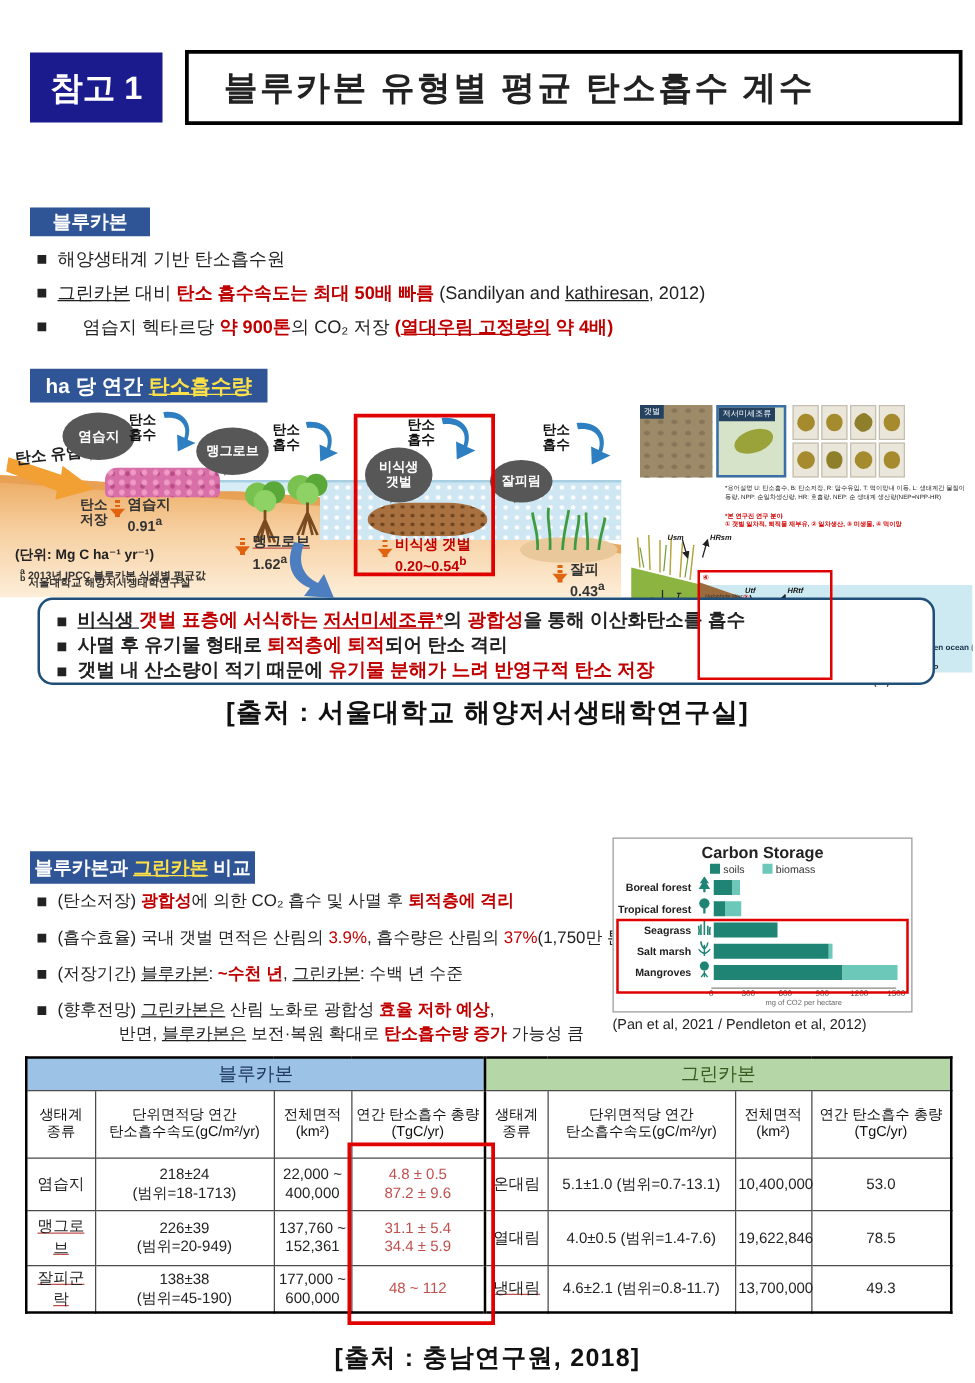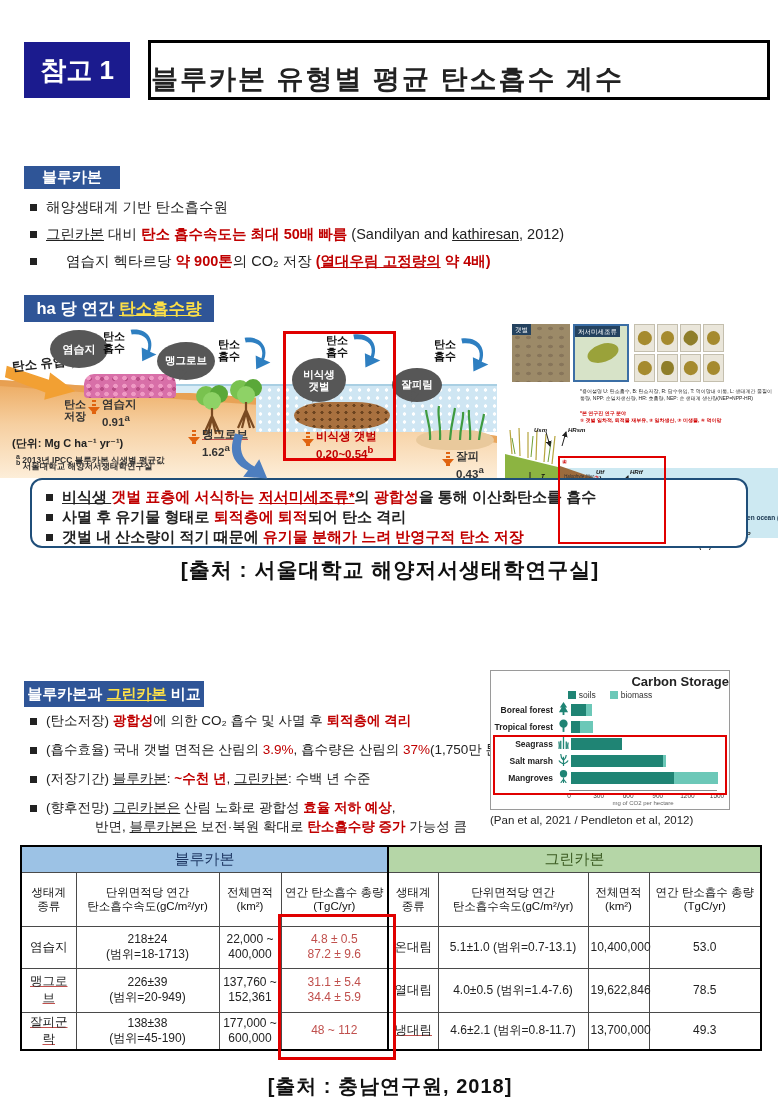--- a/index.html
+++ b/index.html
@@ -8,21 +8,21 @@
   .abs{position:absolute;}
   
   .s-r{color:#c00000;}
   .s-rb{color:#c00000;font-weight:700;}
   .s-rbu{color:#c00000;font-weight:700;text-decoration:underline;}
   .s-u{text-decoration:underline;}
   .s-w{color:#fff;}
   .s-wu{color:#fde047;text-decoration:underline;}
   
   .refbox{background:#1b1b8e;color:#fff;font-weight:800;font-size:26px;display:flex;align-items:center;justify-content:center;}
-  .titlebox{border:3px solid #000;background:#fff;display:flex;align-items:flex-end;font-weight:800;font-size:27px;letter-spacing:2px;box-sizing:border-box;}
+  .titlebox{border:3px solid #000;background:#fff;display:flex;align-items:center;font-weight:800;font-size:27px;letter-spacing:2px;padding-left:28px;box-sizing:border-box;}
   
   .badge{background:#2f5597;color:#fff;font-weight:700;display:flex;align-items:center;justify-content:center;}
   
   .brow{position:absolute;display:flex;align-items:flex-start;white-space:nowrap;}
   .bm{width:7px;height:7px;background:#222;margin:6px 9px 0 0;flex:none;}
   
   .bubble{position:absolute;background:#575757;color:#fff;font-weight:700;border-radius:50%;display:flex;align-items:center;justify-content:center;text-align:center;z-index:4;}
   .bubble::after{content:"";position:absolute;bottom:-8px;left:34%;border:7px solid transparent;border-top:11px solid #575757;border-left-width:3px;border-right-width:4px;transform:rotate(18deg);}
   .ablabel{position:absolute;font-weight:700;font-size:11px;line-height:12px;white-space:pre-line;text-align:center;z-index:4;color:#111;}
   .vrow{position:absolute;display:flex;align-items:flex-start;gap:6px;z-index:4;}
@@ -48,21 +48,21 @@
   .dg span:nth-child(3n) i{border-radius:45% 55% 50% 50%/65%;background:#8f7e2a;}
   .tinyblack{font-size:5px;line-height:6.5px;color:#222;}
   .tinyred{font-size:5px;line-height:6.5px;color:#d00000;font-weight:700;}
   
   .tbox{border:2.5px solid #1f4e79;border-radius:12px;box-sizing:border-box;padding:7px 14px;background:#fff;}
   .tbox .line{display:flex;align-items:flex-start;font-size:15px;font-weight:700;line-height:20px;white-space:nowrap;}
   .tbox .bm{margin-top:7px;}
   .srcline{font-weight:800;font-size:21px;text-align:center;letter-spacing:1px;color:#111;}
   
   #chart{border:1.5px solid #9a9a9a;background:#fff;box-sizing:border-box;}
-  #chart-title{font-weight:800;font-size:13px;text-align:right;margin-top:3px;}
+  #chart-title{font-weight:800;font-size:13px;text-align:center;margin-top:3px;}
   #chart-legend{display:flex;justify-content:center;gap:14px;font-size:8.5px;color:#333;margin-top:1px;height:11px;}
   #chart-legend .sq{display:inline-block;width:8px;height:8px;margin-right:3px;vertical-align:-1px;}
   .crow{display:flex;align-items:center;height:17px;}
   .clabel{width:62px;text-align:right;font-size:8.5px;font-weight:700;color:#222;padding-right:3px;flex:none;}
   .cicon{width:15px;text-align:center;flex:none;}
   .ctrack{display:flex;height:12px;}
   .cbar{display:inline-block;height:12px;}
   .cbar.soils{background:#1f8474;}
   .cbar.biomass{background:#6cc8b8;}
   #chart-ticks span{position:absolute;top:121px;transform:translateX(-50%);font-size:6.5px;color:#444;}

